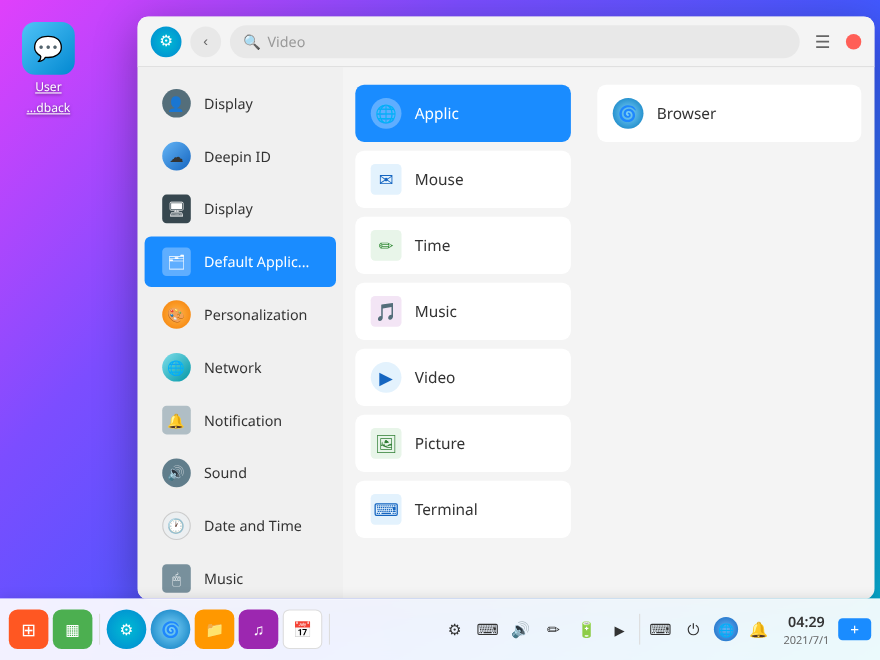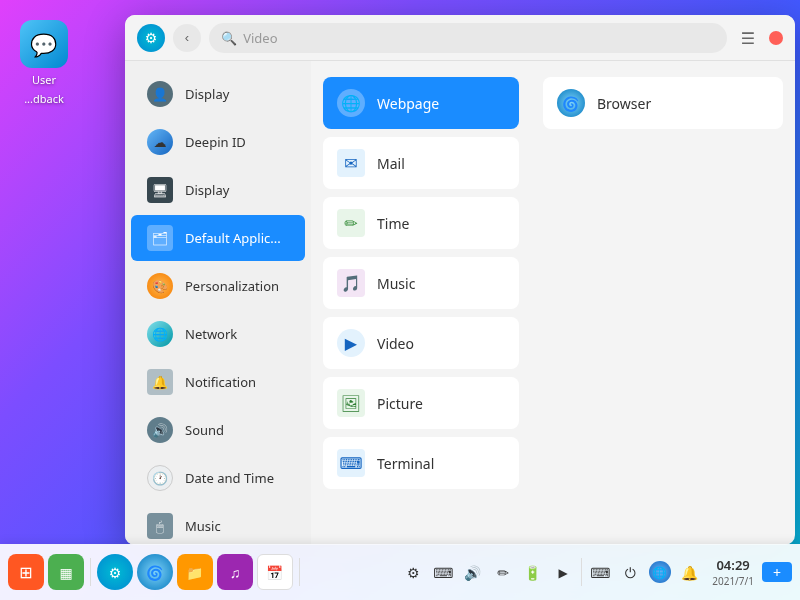--- a/index.html
+++ b/index.html
@@ -37,20 +37,21 @@
       display: flex;
       align-items: center;
       justify-content: center;
       font-size: 22px;
     }
     .desktop-icon-label {
       color: white;
       font-size: 11px;
       text-align: center;
       text-shadow: 0 1px 3px rgba(0,0,0,0.5);
+      text-decoration: underline;
     }
 
     
     .settings-window {
       position: absolute;
       top: 15px;
       left: 125px;
       width: 670px;
       height: 530px;
       background: #f4f4f4;
@@ -391,26 +392,26 @@
         <span>Music</span>
       </div>
     </div>
 
     <div class="main-content">
 
       <div class="apps-panel">
 
         <div class="app-item selected">
           <div class="app-icon" style="background:rgba(255,255,255,0.3);border-radius:50%;">🌐</div>
-          <span>Webpage</span>
+          <span>Applic</span>
         </div>
 
         <div class="app-item">
           <div class="app-icon" style="background:#e3f2fd;border-radius:4px;color:#1565c0;">✉</div>
-          <span>Mail</span>
+          <span>Mouse</span>
         </div>
 
         <div class="app-item">
           <div class="app-icon" style="background:#e8f5e9;border-radius:4px;color:#388e3c;">✏</div>
           <span>Time</span>
         </div>
 
         <div class="app-item">
           <div class="app-icon" style="background:#f3e5f5;border-radius:4px;color:#7b1fa2;">🎵</div>
           <span>Music</span>

